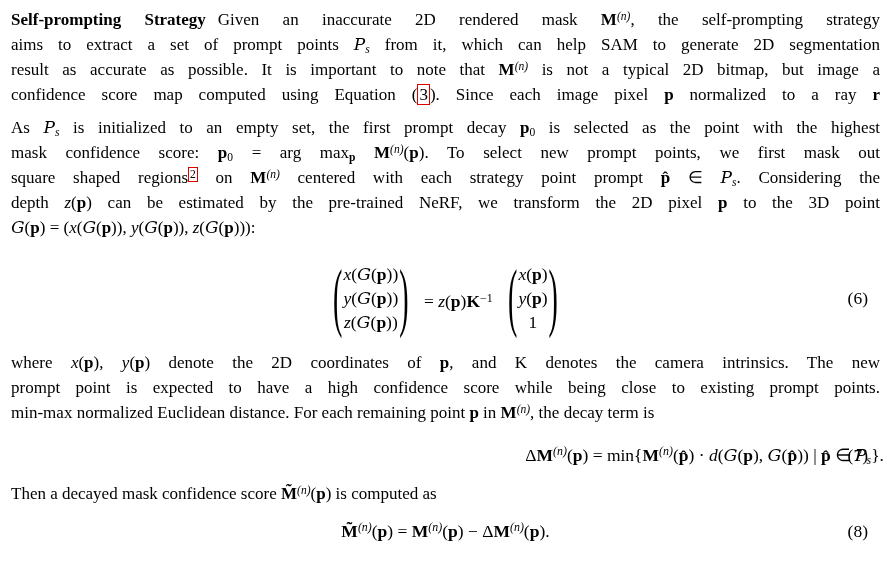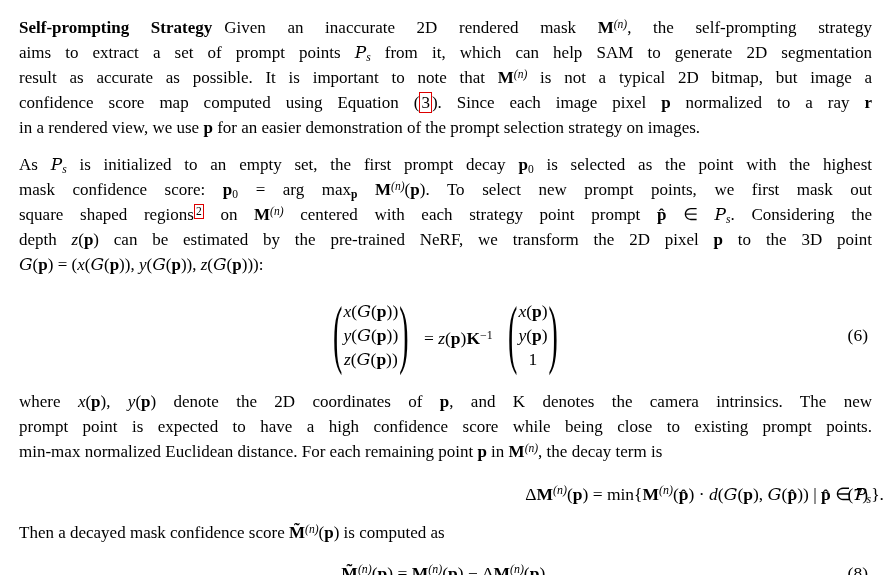--- a/index.html
+++ b/index.html
@@ -8,21 +8,21 @@
     color:#000;
     font-family:"Liberation Serif", serif;
     font-size:17px;
   }
   .page{padding:3px 8px 0 7px;}
   .line{
     line-height:25px;
     text-align:justify;
   }
   .jl{text-align-last:justify;}
-  .para{margin:12px;}
+  .para{margin:4px;}
   .para2{margin-top:8px;}
   .para3{margin-top:10px;}
   .b,.bf{font-weight:bold;}
   .i{font-style:italic;}
   .cal{font-style:italic;font-family:"DejaVu Serif", serif;}
   .sup{font-size:68%;position:relative;top:-0.45em;line-height:0;}
   .sub{font-size:68%;position:relative;top:0.28em;line-height:0;}
   .sup.i, .sub.i{font-style:italic;}
   .redbox{border:1px solid var(--ref-color,#dd0000);padding:0 1px;line-height:1;}
   .qsp{display:inline-block;width:12px;}
@@ -55,21 +55,20 @@
 </head>
 <body style="background: rgb(255, 255, 255); color: rgb(0, 0, 0);">
 
 <div class="page">
 
   <div class="para">
       <div class="line jl"><span class="b">Self-prompting Strategy</span><span class="qsp"></span><span>Given an inaccurate 2D rendered mask </span><span class="bf">M</span><span class="sup i">(n)</span><span>, the self-prompting strategy</span></div>
       <div class="line jl"><span>aims to extract a set of prompt points </span><span class="cal">P</span><span class="sub i">s</span><span> from it, which can help SAM to generate 2D segmentation</span></div>
       <div class="line jl"><span>result as accurate as possible. It is important to note that </span><span class="bf">M</span><span class="sup i">(n)</span><span> is not a typical 2D bitmap, but image a</span></div>
       <div class="line jl"><span>confidence score map computed using Equation (</span><span class="redbox">3</span><span>). Since each image pixel </span><span class="bf">p</span><span> normalized to a ray </span><span class="bf">r</span></div>
-      <div class="line"><span>in a rendered view, we use </span><span class="bf">p</span><span> for an easier demonstration of the prompt selection strategy on images.</span></div>
     </div>
 
   <div class="para para2">
       <div class="line jl"><span>As </span><span class="cal">P</span><span class="sub i">s</span><span> is initialized to an empty set, the first prompt decay </span><span class="bf">p</span><span class="sub">0</span><span> is selected as the point with the highest</span></div>
       <div class="line jl"><span>mask confidence score: </span><span class="bf">p</span><span class="sub">0</span><span> = arg max</span><span class="sub bf">p</span><span> </span><span class="bf">M</span><span class="sup i">(n)</span><span>(</span><span class="bf">p</span><span>). To select new prompt points, we first mask out</span></div>
       <div class="line jl"><span>square shaped regions</span><span class="sup redbox">2</span><span> on </span><span class="bf">M</span><span class="sup i">(n)</span><span> centered with each strategy point prompt </span><span class="bf">p̂</span><span> ∈ </span><span class="cal">P</span><span class="sub i">s</span><span>. Considering the</span></div>
       <div class="line jl"><span>depth </span><span class="i">z</span><span>(</span><span class="bf">p</span><span>) can be estimated by the pre-trained NeRF, we transform the 2D pixel </span><span class="bf">p</span><span> to the 3D point</span></div>
       <div class="line"><span class="cal">G</span><span>(</span><span class="bf">p</span><span>) = (</span><span class="i">x</span><span>(</span><span class="cal">G</span><span>(</span><span class="bf">p</span><span>)), </span><span class="i">y</span><span>(</span><span class="cal">G</span><span>(</span><span class="bf">p</span><span>)), </span><span class="i">z</span><span>(</span><span class="cal">G</span><span>(</span><span class="bf">p</span><span>))):</span></div>
     </div>
 

